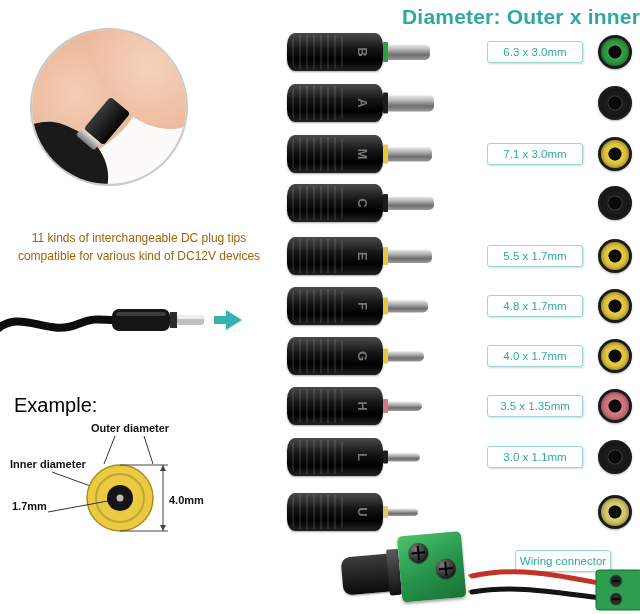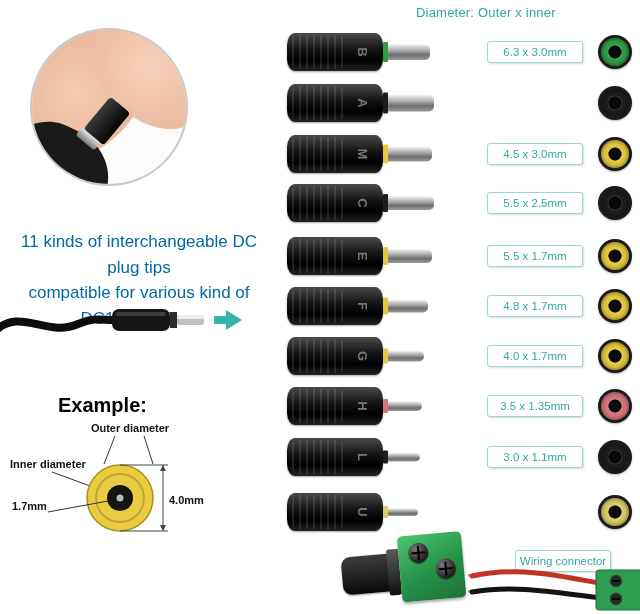--- a/index.html
+++ b/index.html
@@ -2,39 +2,39 @@
 <html><head>
 <meta charset="utf-8">
 <style>
   * { margin:0; padding:0; box-sizing:border-box; }
   html,body { width:640px; height:614px; }
   body { font-family:"Liberation Sans", sans-serif; background:#ffffff; position:relative; overflow:hidden; }
 
   .stage { position:absolute; left:0; top:0; width:640px; height:614px; background:#fff; }
 
   
-  .title { position:absolute; left:416px; top:5px; font-size:13px; font-weight:400; letter-spacing:.2px; }
+  .title { position:absolute; left:402px; top:5px; font-size:21px; font-weight:700; letter-spacing:.2px; }
 
   
   .inset { position:absolute; left:30px; top:28px; width:158px; height:158px; border:2px solid #c9c9c9; border-radius:50%; overflow:hidden; background:#fcfbfa; }
   .finger { position:absolute; border-radius:50%; }
   .f1 { left:-38px; top:-58px; width:155px; height:195px; background:radial-gradient(circle at 60% 60%, #f4cdb4, #e2a987 70%, #cf9273); transform:rotate(30deg); }
   .f2 { left:58px; top:-72px; width:125px; height:175px; background:radial-gradient(circle at 40% 60%, #f6d2bb, #e7b091 75%, #d49a7b); transform:rotate(-25deg); }
   .held-dark { position:absolute; left:-28px; top:96px; width:105px; height:95px; background:#1a1a1a; border-radius:40% 50% 45% 50%; transform:rotate(25deg); }
   .held-plug { position:absolute; left:62px; top:70px; width:26px; height:42px; background:linear-gradient(90deg,#3a3a3a,#050505); border-radius:4px; transform:rotate(40deg); }
   .held-tip { position:absolute; left:44px; top:104px; width:24px; height:10px; background:linear-gradient(180deg,#e4e4e4,#757575); border-radius:3px; transform:rotate(40deg); }
 
   
-  .caption { position:absolute; left:6px; top:229px; width:266px; text-align:center; font-size:17px; color:#0369a1; line-height:1.5; }
+  .caption { position:absolute; left:6px; top:229px; width:266px; text-align:center; font-size:12px; color:#a16207; line-height:1.5; }
 
   
   .cablesvg { position:absolute; left:0; top:280px; }
 
   
-  .example-h { position:absolute; left:14px; top:394px; font-size:20px; font-weight:bold; color:#000;margin-left:44px; }
+  .example-h { position:absolute; left:14px; top:394px; font-size:20px; font-weight:normal; color:#000; }
   .exdiag { position:absolute; left:2px; top:418px; }
 
   
   .row { position:absolute; left:0; width:640px; height:48px; }
   .adapter { position:absolute; left:283px; top:50%; transform:translateY(-50%); width:170px; height:40px; }
   .bodyp { position:absolute; left:4px; top:1px; width:96px; height:38px; border-radius:8px/12px;
            background:linear-gradient(180deg,#4a4a4a,#171717 40%,#000 72%,#232323); box-shadow:0 1px 2px rgba(0,0,0,.35); }
   .bodyp::before { content:''; position:absolute; left:5px; top:2px; width:52px; height:34px; border-radius:6px;
            background:repeating-linear-gradient(90deg, rgba(255,255,255,.10) 0 2px, rgba(0,0,0,0) 2px 7px); }
   .letter { position:absolute; left:62px; top:50%; width:26px; text-align:center; transform:translateY(-50%) rotate(90deg);
@@ -159,40 +159,37 @@
     <div class="adapter">
       <div class="bodyp">
           <span class="letter">M</span>
         </div>
       <div class="tipwrap">
         <div class="band" style="height: 19px; background: rgb(230, 200, 62);"></div>
         <div class="barrel" style="width:44px;height:15px"></div>
       </div>
     </div>
     <div class="sizebox">
-        <span>4.5 x 3.0mm</span>
+        <span>7.1 x 3.0mm</span>
       </div>
     <div class="tipface" style="background: rgb(230, 200, 62);">
         <div class="hole"></div>
       </div>
   </div>
 
   <div class="row" style="top:179px">
     <div class="adapter">
       <div class="bodyp">
           <span class="letter">C</span>
         </div>
       <div class="tipwrap">
         <div class="band" style="height: 18px; background: rgb(29, 29, 29);"></div>
         <div class="barrel" style="width:46px;height:14px"></div>
       </div>
     </div>
-    <div class="sizebox">
-        <span>5.5 x 2.5mm</span>
-      </div>
     <div class="tipface" style="background: rgb(29, 29, 29);">
         <div class="hole"></div>
       </div>
   </div>
 
   <div class="row" style="top:232px">
     <div class="adapter">
       <div class="bodyp">
           <span class="letter">E</span>
         </div>

